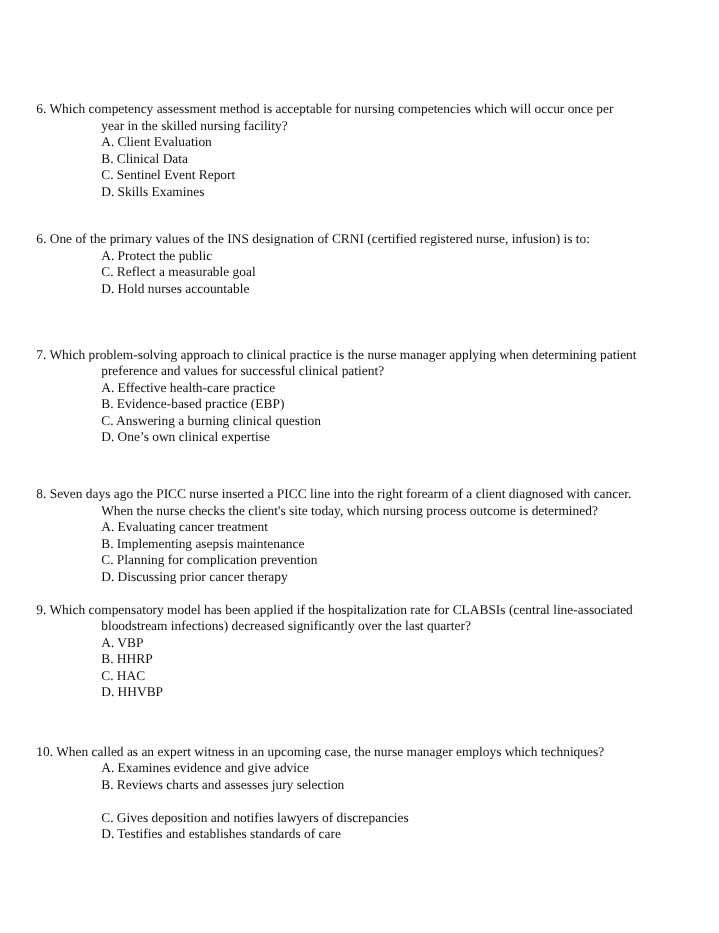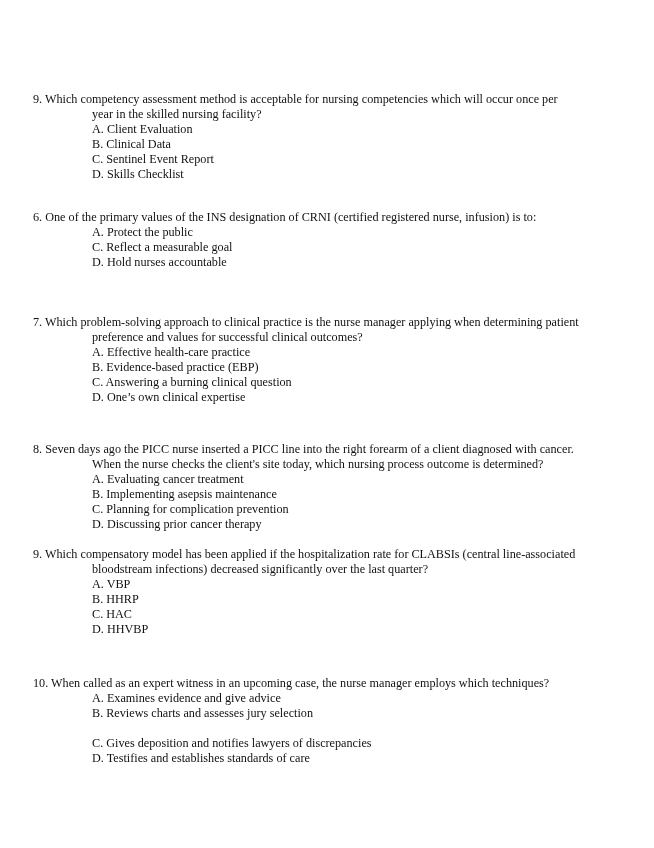--- a/index.html
+++ b/index.html
@@ -40,38 +40,38 @@
   #q6  { top: 210px; }
   #q7  { top: 315px; }
   #q8  { top: 442px; }
   #q9  { top: 547px; }
   #q10 { top: 676px; }
 </style>
 </head>
 <body>
 
 <div class="q" id="q5">
-  <div class="stem">9. Which competency assessment method is acceptable for nursing competencies which will occur once per</div>
+  <div class="stem">6. Which competency assessment method is acceptable for nursing competencies which will occur once per</div>
   <div class="cont">year in the skilled nursing facility?</div>
   <div class="opt">A. Client Evaluation</div>
   <div class="opt">B. Clinical Data</div>
   <div class="opt">C. Sentinel Event Report</div>
-  <div class="opt">D. Skills Checklist</div>
+  <div class="opt">D. Skills Examines</div>
 </div>
 
 <div class="q" id="q6">
   <div class="stem">6. One of the primary values of the INS designation of CRNI (certified registered nurse, infusion) is to:</div>
   <div class="opt">A. Protect the public</div>
   <div class="opt">C. Reflect a measurable goal</div>
   <div class="opt">D. Hold nurses accountable</div>
 </div>
 
 <div class="q" id="q7">
   <div class="stem">7. Which problem-solving approach to clinical practice is the nurse manager applying when determining patient</div>
-  <div class="cont">preference and values for successful clinical outcomes?</div>
+  <div class="cont">preference and values for successful clinical patient?</div>
   <div class="opt">A. Effective health-care practice</div>
   <div class="opt">B. Evidence-based practice (EBP)</div>
   <div class="opt">C. Answering a burning clinical question</div>
   <div class="opt">D. One’s own clinical expertise</div>
 </div>
 
 <div class="q" id="q8">
   <div class="stem">8. Seven days ago the PICC nurse inserted a PICC line into the right forearm of a client diagnosed with cancer.</div>
   <div class="cont">When the nurse checks the client's site today, which nursing process outcome is determined?</div>
   <div class="opt">A. Evaluating cancer treatment</div>

